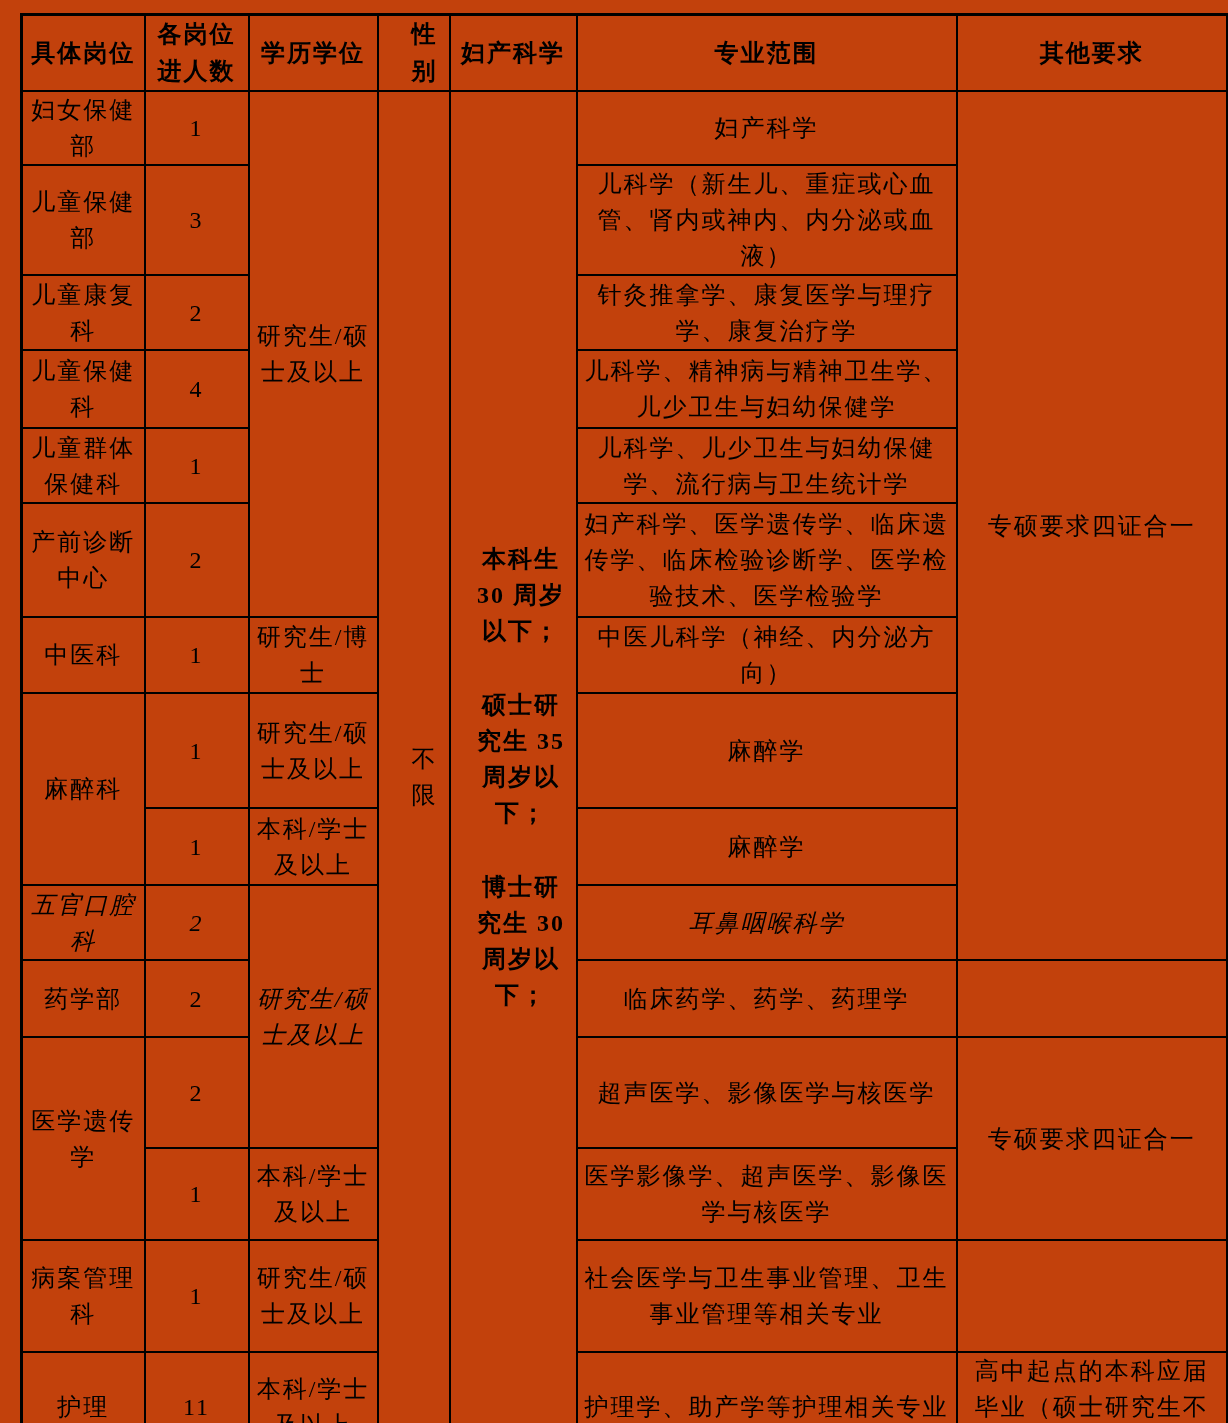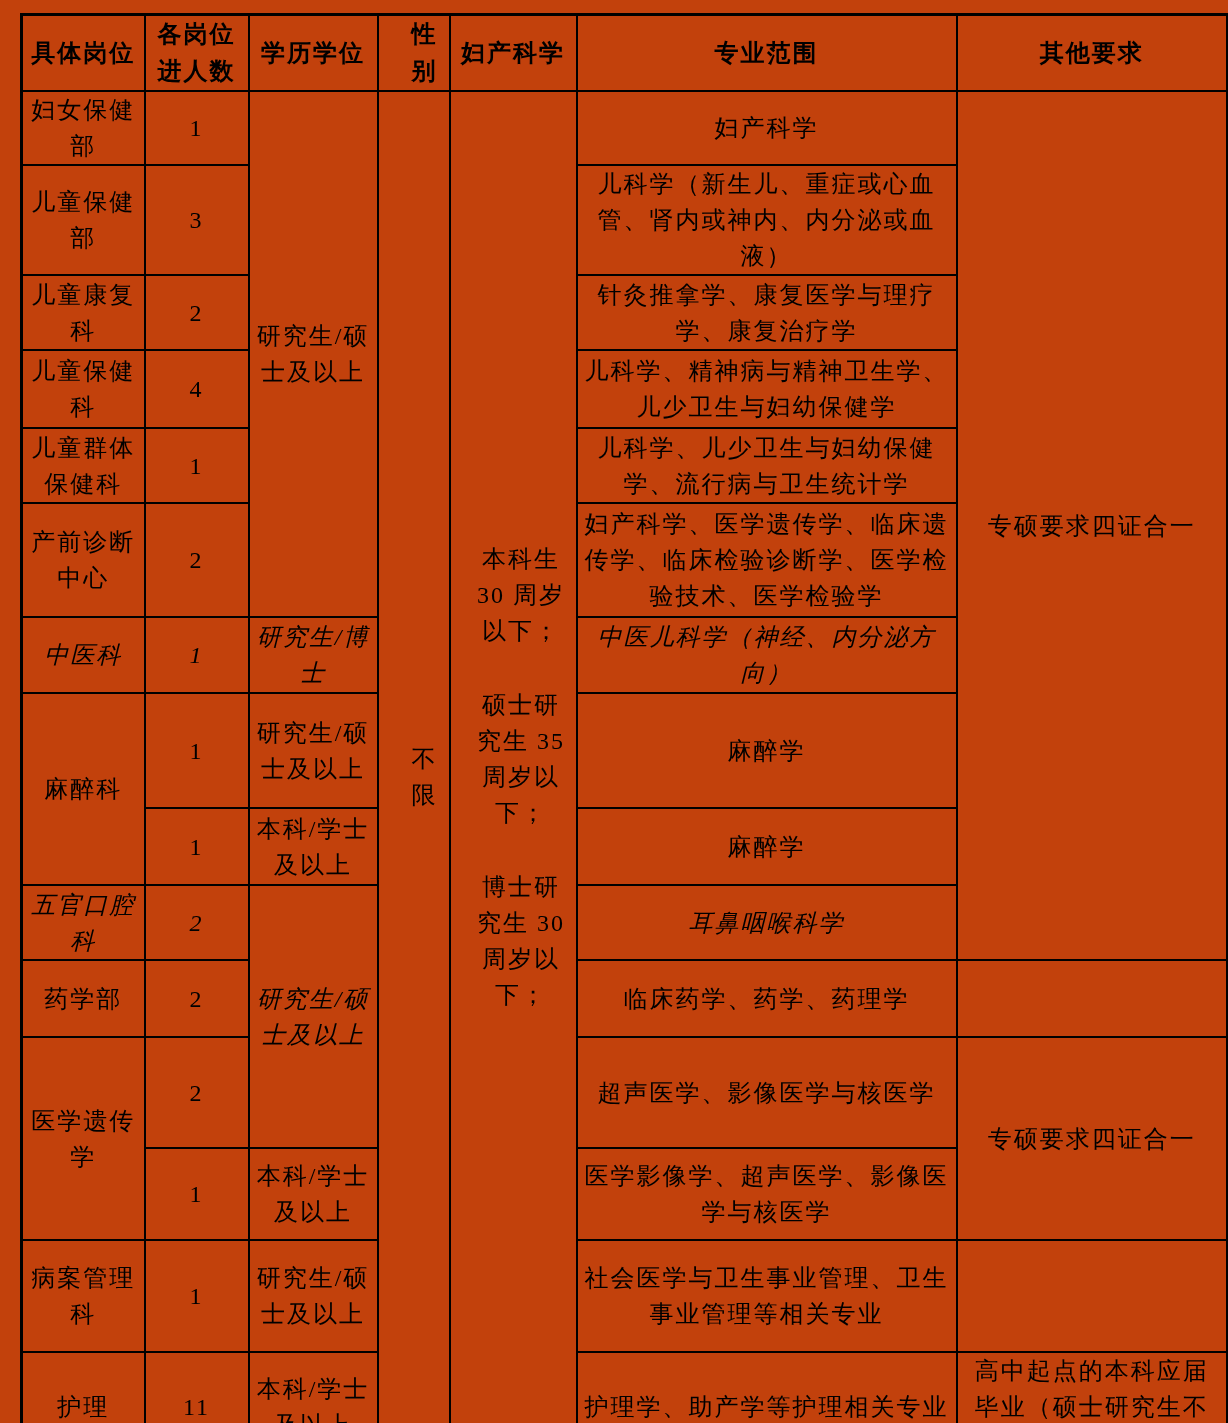--- a/index.html
+++ b/index.html
@@ -43,20 +43,21 @@
     letter-spacing: 2px;
   }
   td.major, td.other {
     letter-spacing: 0;
   }
   td.age-cell {
     letter-spacing: 0;
   }
   .age-cell p {
     margin: 0 0 38px 16px;
+    font-weight: bold;
   }
   .age-cell p:last-child {
     margin-bottom: 0;
   }
   .narrow {
     display: inline-block;
     width: 1.3em;
     letter-spacing: 0;
     margin-left: 20px;
   }
@@ -124,21 +125,21 @@
       <td class="count">1</td>
       <td class="major">儿科学、儿少卫生与妇幼保健学、流行病与卫生统计学</td>
     </tr>
 
     <tr style="height:114px;">
       <td class="post">产前诊断中心</td>
       <td class="count">2</td>
       <td class="major">妇产科学、医学遗传学、临床遗传学、临床检验诊断学、医学检验技术、医学检验学</td>
     </tr>
 
-    <tr style="height:76px;font-style:italic;">
+    <tr style="height:76px;">
       <td class="post">中医科</td>
       <td class="count">1</td>
       <td class="edu">研究生/博士</td>
       <td class="major">中医儿科学（神经、内分泌方向）</td>
     </tr>
 
     <tr style="height:115px;">
       <td class="post" rowspan="2">麻醉科</td>
       <td class="count">1</td>
       <td class="edu">研究生/硕士及以上</td>

